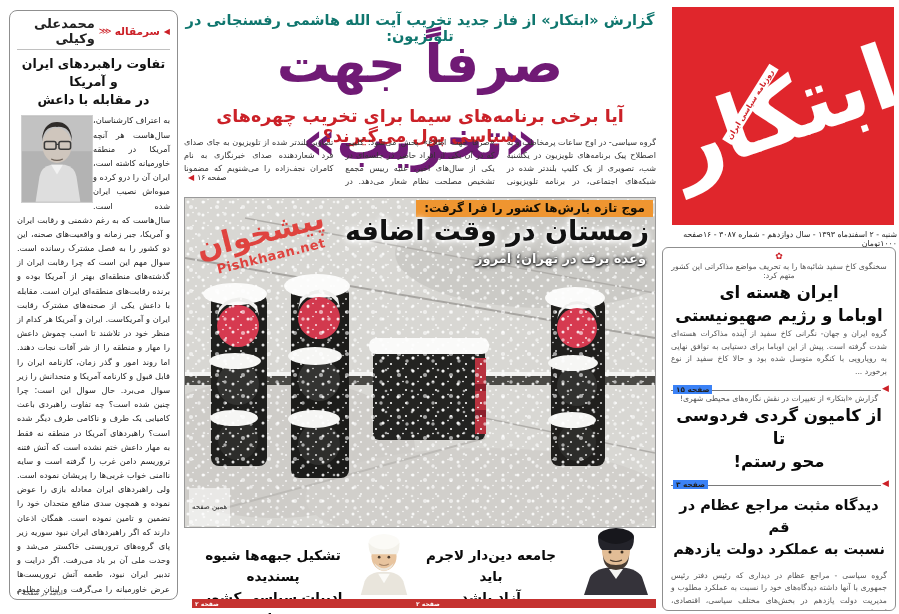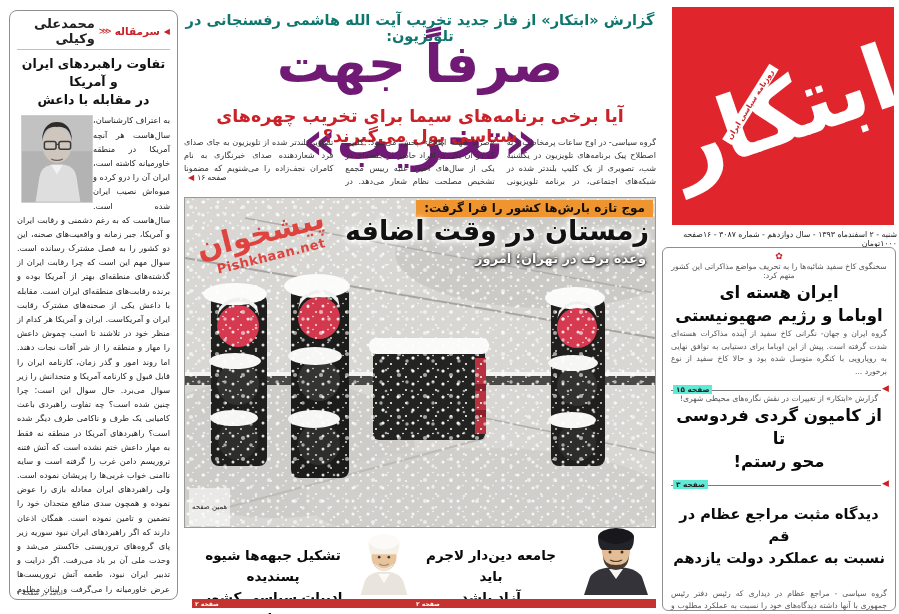--- a/index.html
+++ b/index.html
@@ -90,25 +90,25 @@
   .dateline { position:absolute; left:659px; top:230px; width:238px;
     font-size:7.8px; font-weight:normal; color:#222; }
   .right-box { position:absolute; left:662px; top:247px; width:234px; height:364px;
     border:1px solid #8f8f8f; border-radius:6px; padding:3px 8px;
     direction:rtl; overflow:hidden; background:#fff; }
   .ornament { text-align:center; color:#cc2027; font-size:9px; line-height:10px; }
   .rb-kicker { font-size:7.7px; color:#555; text-align:center; margin-top:1px; }
   .rb-headline-lg { font-size:16.5px; font-weight:bold; text-align:center;
     line-height:1.4; white-space:pre-line; color:#0a0a0a; margin:1px 0; }
   .rb-headline-md { font-size:14.5px; font-weight:bold; text-align:center;
-    line-height:1.5; white-space:pre-line; color:#0a0a0a; margin:18px 0; }
+    line-height:1.5; white-space:pre-line; color:#0a0a0a; margin:9px 0; }
   .rb-body { font-size:7.7px; color:#555; text-align:justify; line-height:1.62; }
   .pageline { position:relative; height:9px; margin:4px 0 3px;
     border-bottom:1px solid #7a7a7a; }
-  .pl-label { position:absolute; left:2px; top:3px; background:#5eead4;
+  .pl-label { position:absolute; left:2px; top:3px; background:#3b82f6;
     padding:0 3px; font-size:7.3px; font-weight:bold; color:#222; }
   .pl-arrow { position:absolute; right:-3px; top:1px; background:#fff;
     color:#cc2027; font-size:9px; padding:0 1px; }
 </style>
 </head>
 <body>
 
 <div id="page">
 
   <div class="editorial">

